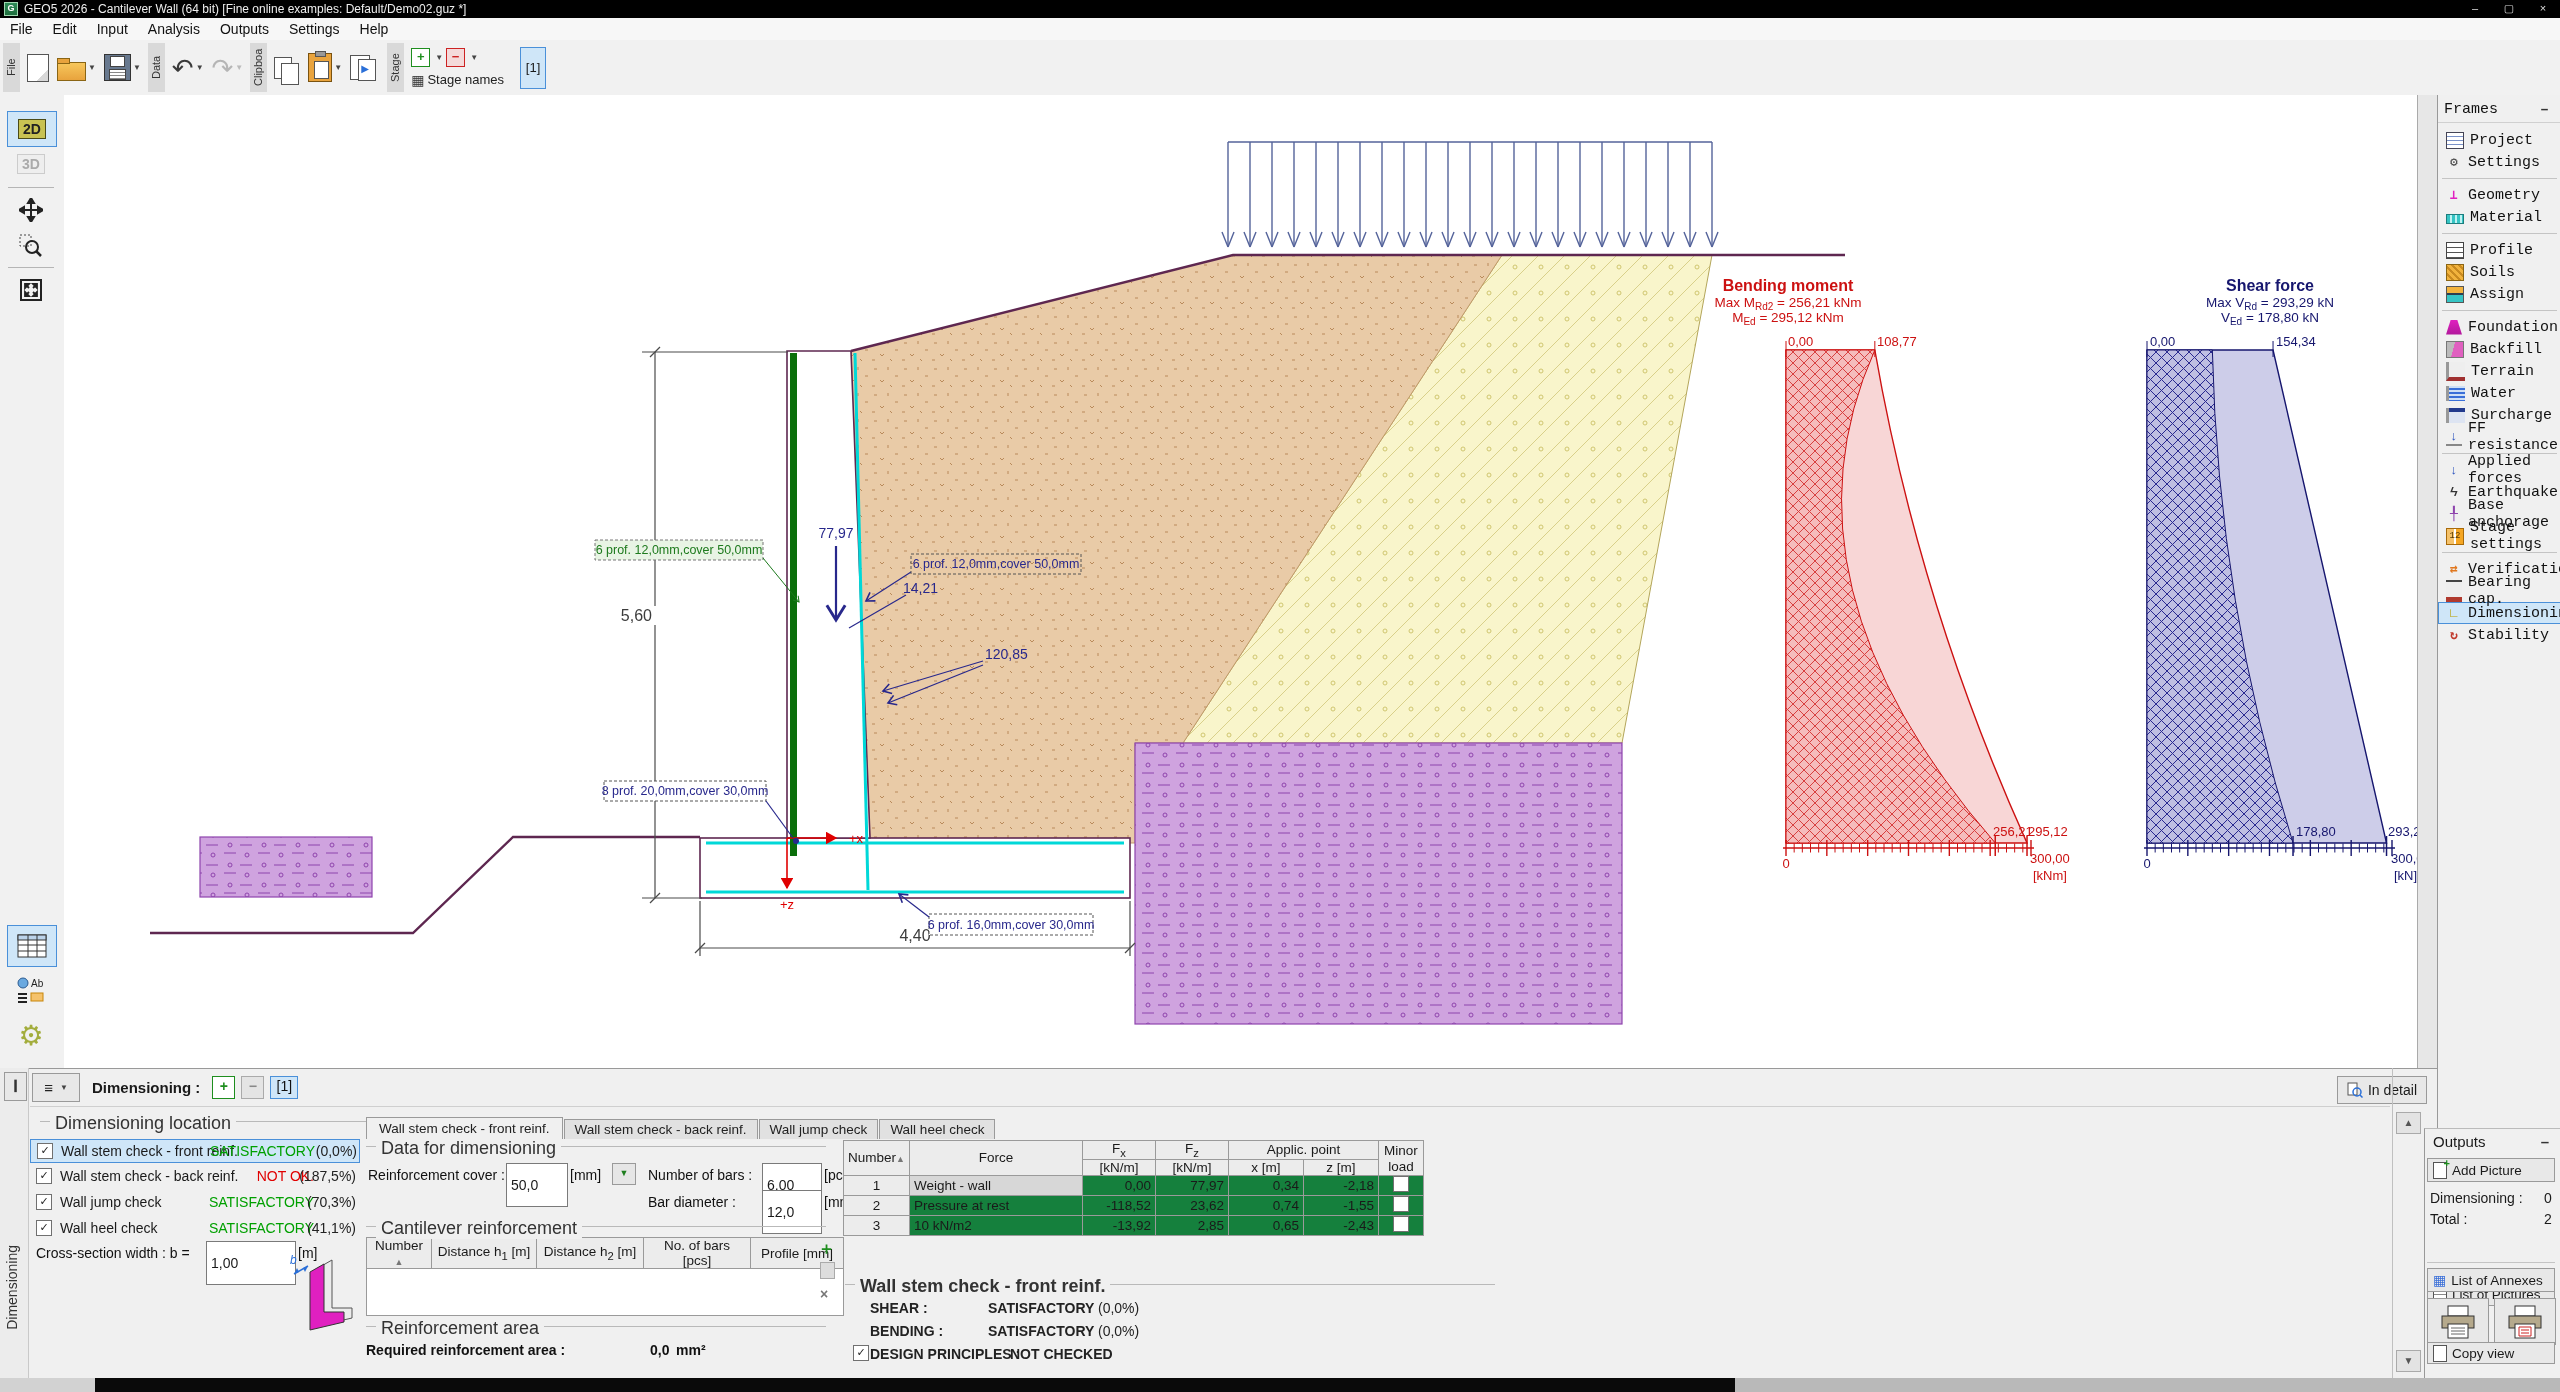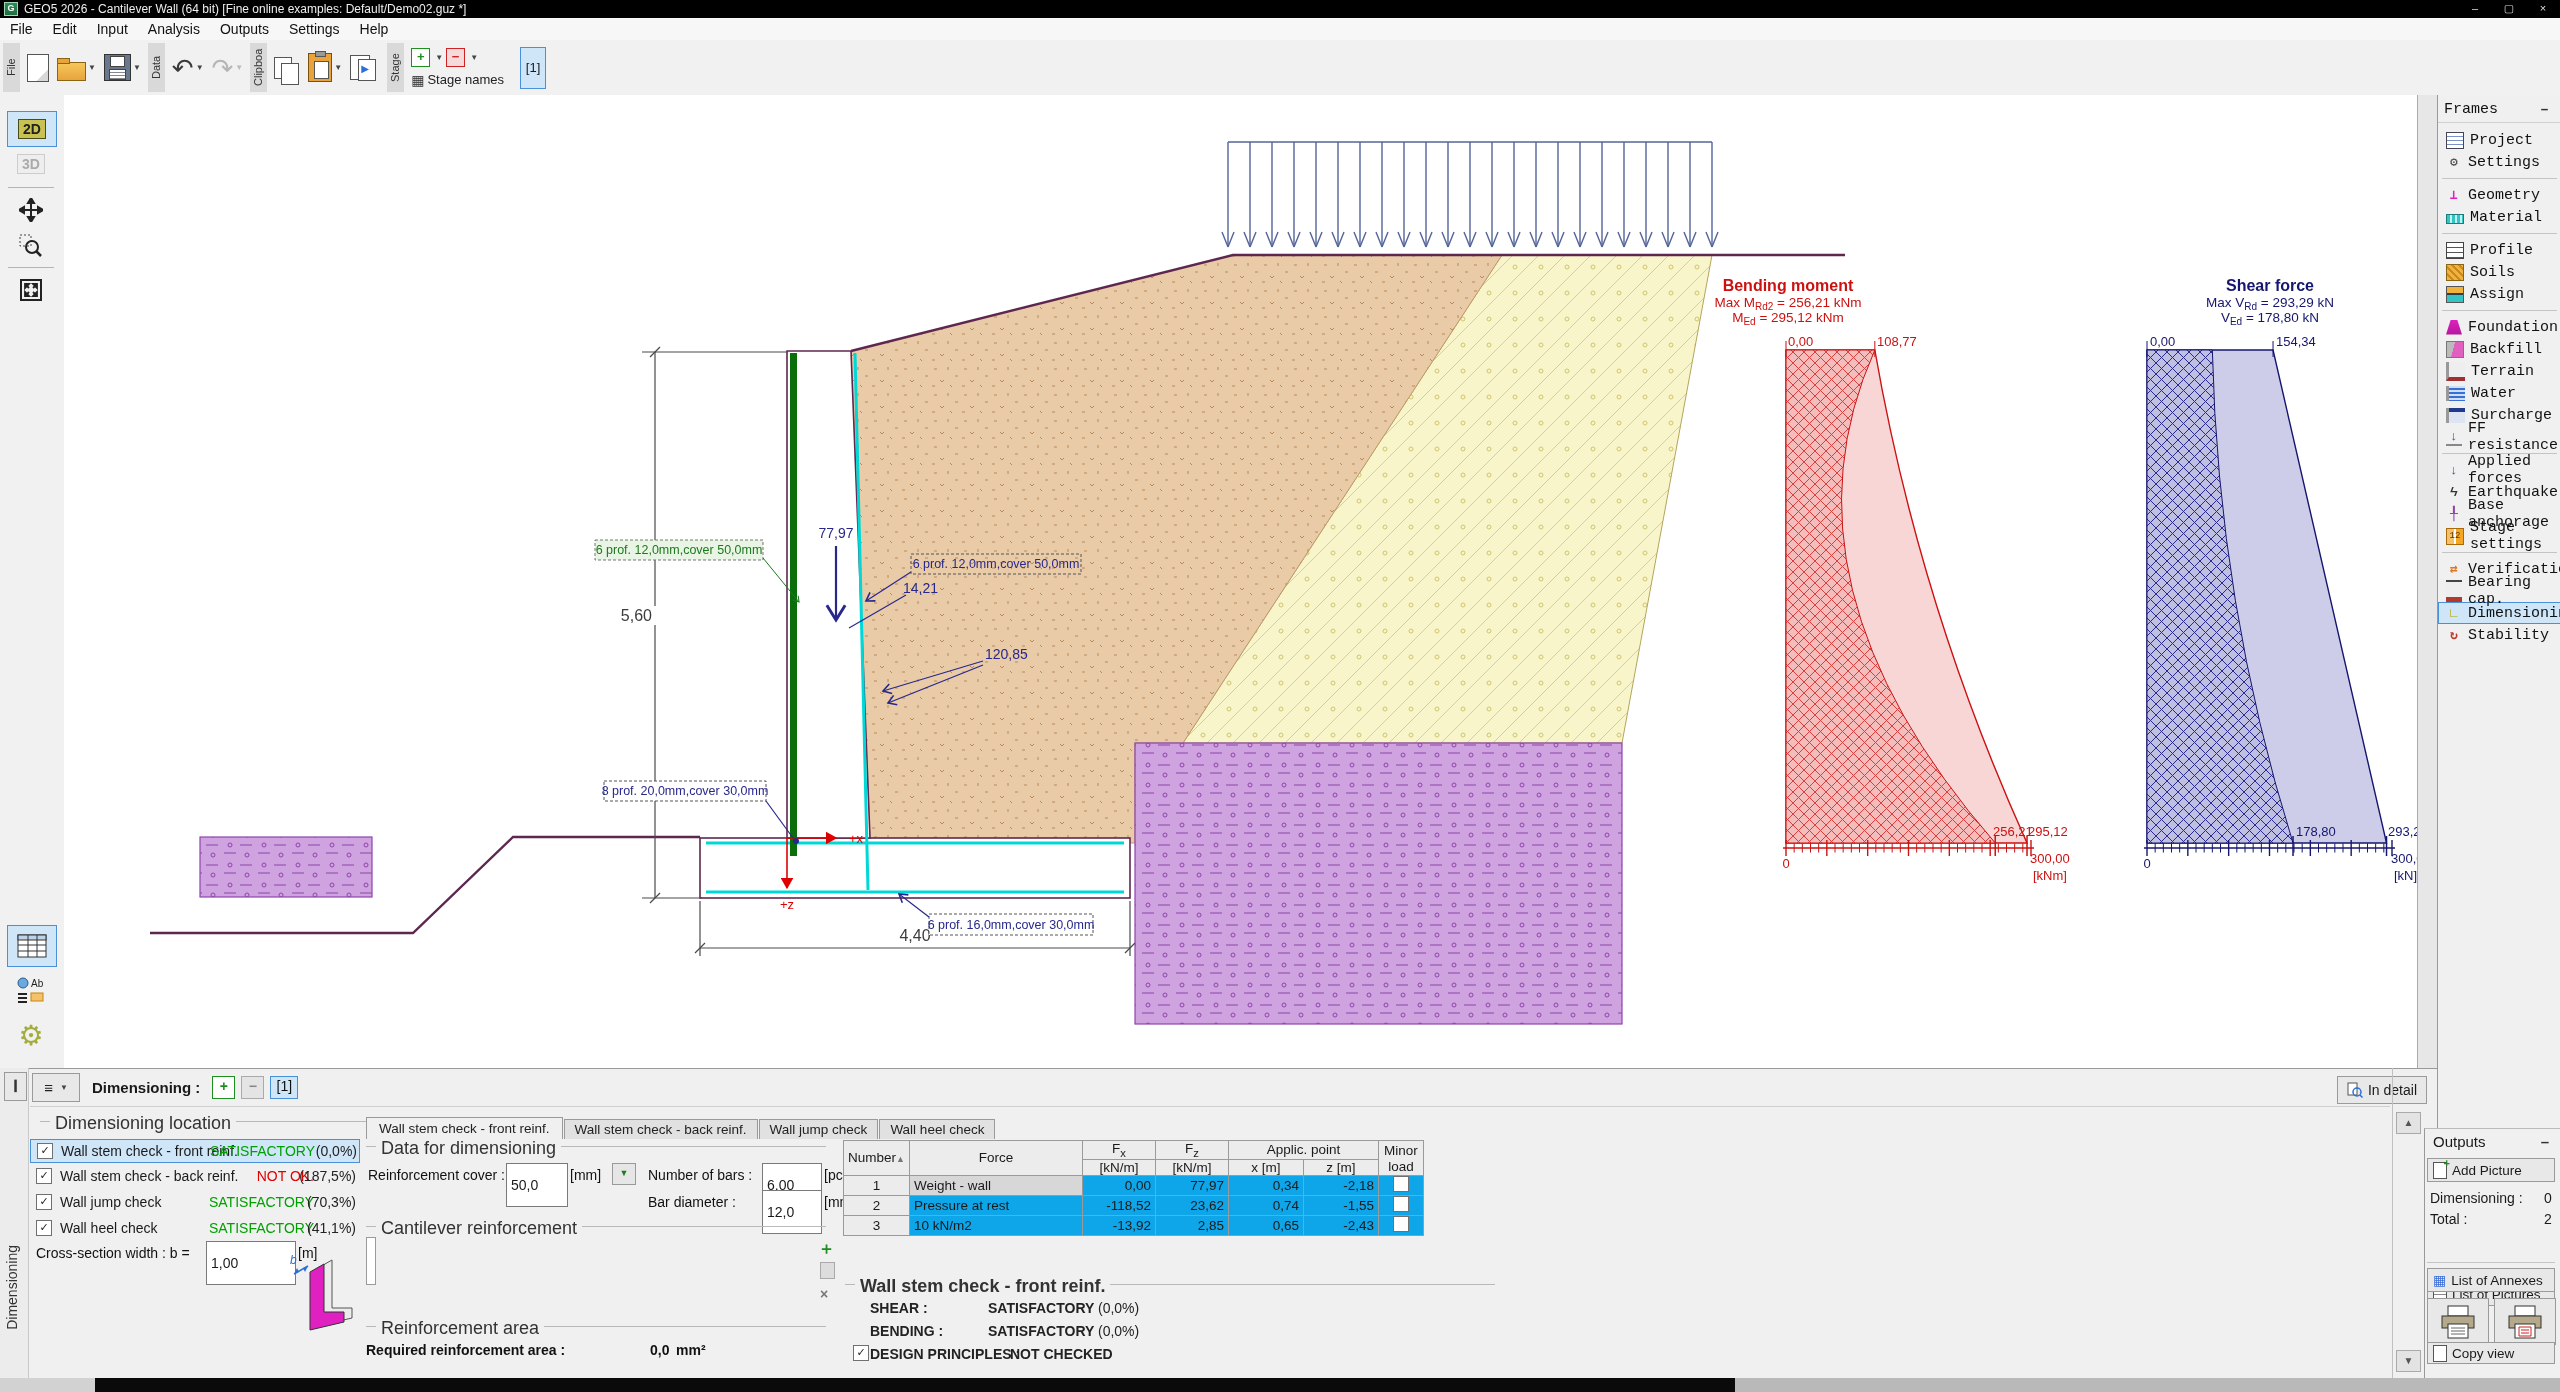--- a/index.html
+++ b/index.html
@@ -120,21 +120,21 @@
   .notchecked{color:#1414e0;font-weight:bold;}
 
   .input{background:#fff;border:1px solid #7a7a7a;font-size:14px;text-align:left;padding:13px 4px;display:inline-block;}
   .ddbtn{width:22px;height:20px;background:#e6e6e6;border:1px solid #9a9a9a;text-align:center;line-height:18px;font-size:9px;color:#1e7e1e;}
   .lbl{font-size:14px;color:#111;}
 
   .tabbar{position:absolute;left:366px;top:1117px;display:flex;align-items:flex-end;}
   .tab{border:1px solid #9a9a9a;border-bottom:none;background:#e1e1e1;font-size:13.5px;padding:2px 10px;margin-right:1px;color:#222;}
   .tab.active{background:#f0f0f0;padding:3px 12px;position:relative;z-index:2;}
 
-  table.grid{border-collapse:collapse;font-size:13.5px;background:#0ea5e9;}
+  table.grid{border-collapse:collapse;font-size:13.5px;background:#15803d;}
   table.grid th,table.grid td{border:1px solid #9a9a9a;padding:0 4px;font-weight:normal;}
   table.grid th{background:#ececec;text-align:center;}
   .num{text-align:right;}
   .ctr{text-align:center;}
   .shade{background:#ececec;}
   .selcell{background:#d7d7d7;}
   .sort{font-size:9px;color:#777;}
 
   .resrow{position:absolute;font-size:14px;font-weight:bold;color:#222;}
   .plainb{font-weight:bold;}
@@ -795,20 +795,27 @@
   <span class="ddbtn abs" style="left:862px;top:1163px;">▼</span>
   <span class="lbl abs" style="left:648px;top:1194px;">Bar diameter :</span>
   <span class="input abs" style="left:762px;top:1190px;width:50px;">12,0</span>
   <span class="lbl abs" style="left:824px;top:1194px;">[mm]</span>
   <span class="ddbtn abs" style="left:862px;top:1190px;">▼</span>
 
   <div class="group-rule" style="left:366px;top:1226px;width:460px;"></div>
   <span class="group-label" style="left:376px;top:1218px;">Cantilever reinforcement</span>
   <table class="grid abs" style="left:366px;top:1237px;">
     <tbody>
+        <tr>
+      <th style="width:56px;"><span>Number</span> <span class="sort">▲</span></th>
+      <th style="width:96px;"><span>Distance  h</span><sub>1</sub><span> [m]</span></th>
+      <th style="width:98px;"><span>Distance  h</span><sub>2</sub><span> [m]</span></th>
+      <th style="width:98px;"><span>No. of bars [pcs]</span></th>
+      <th style="width:84px;"><span>Profile [mm]</span></th>
+    </tr>
     <tr>
           <td colspan="5" style="height:46px;background:#fff;"></td>
         </tr>
   </tbody>
     </table>
   <span class="abs" style="left:818px;top:1237px;color:#1e8e1e;font-weight:bold;font-size:17px;">＋</span>
   <span class="abs" style="left:820px;top:1262px;width:13px;height:15px;background:#ddd;border:1px solid #aaa;"></span>
   <span class="abs" style="left:820px;top:1286px;color:#777;font-size:14px;font-weight:bold;">×</span>
 
   <div class="group-rule" style="left:366px;top:1326px;width:460px;"></div>

